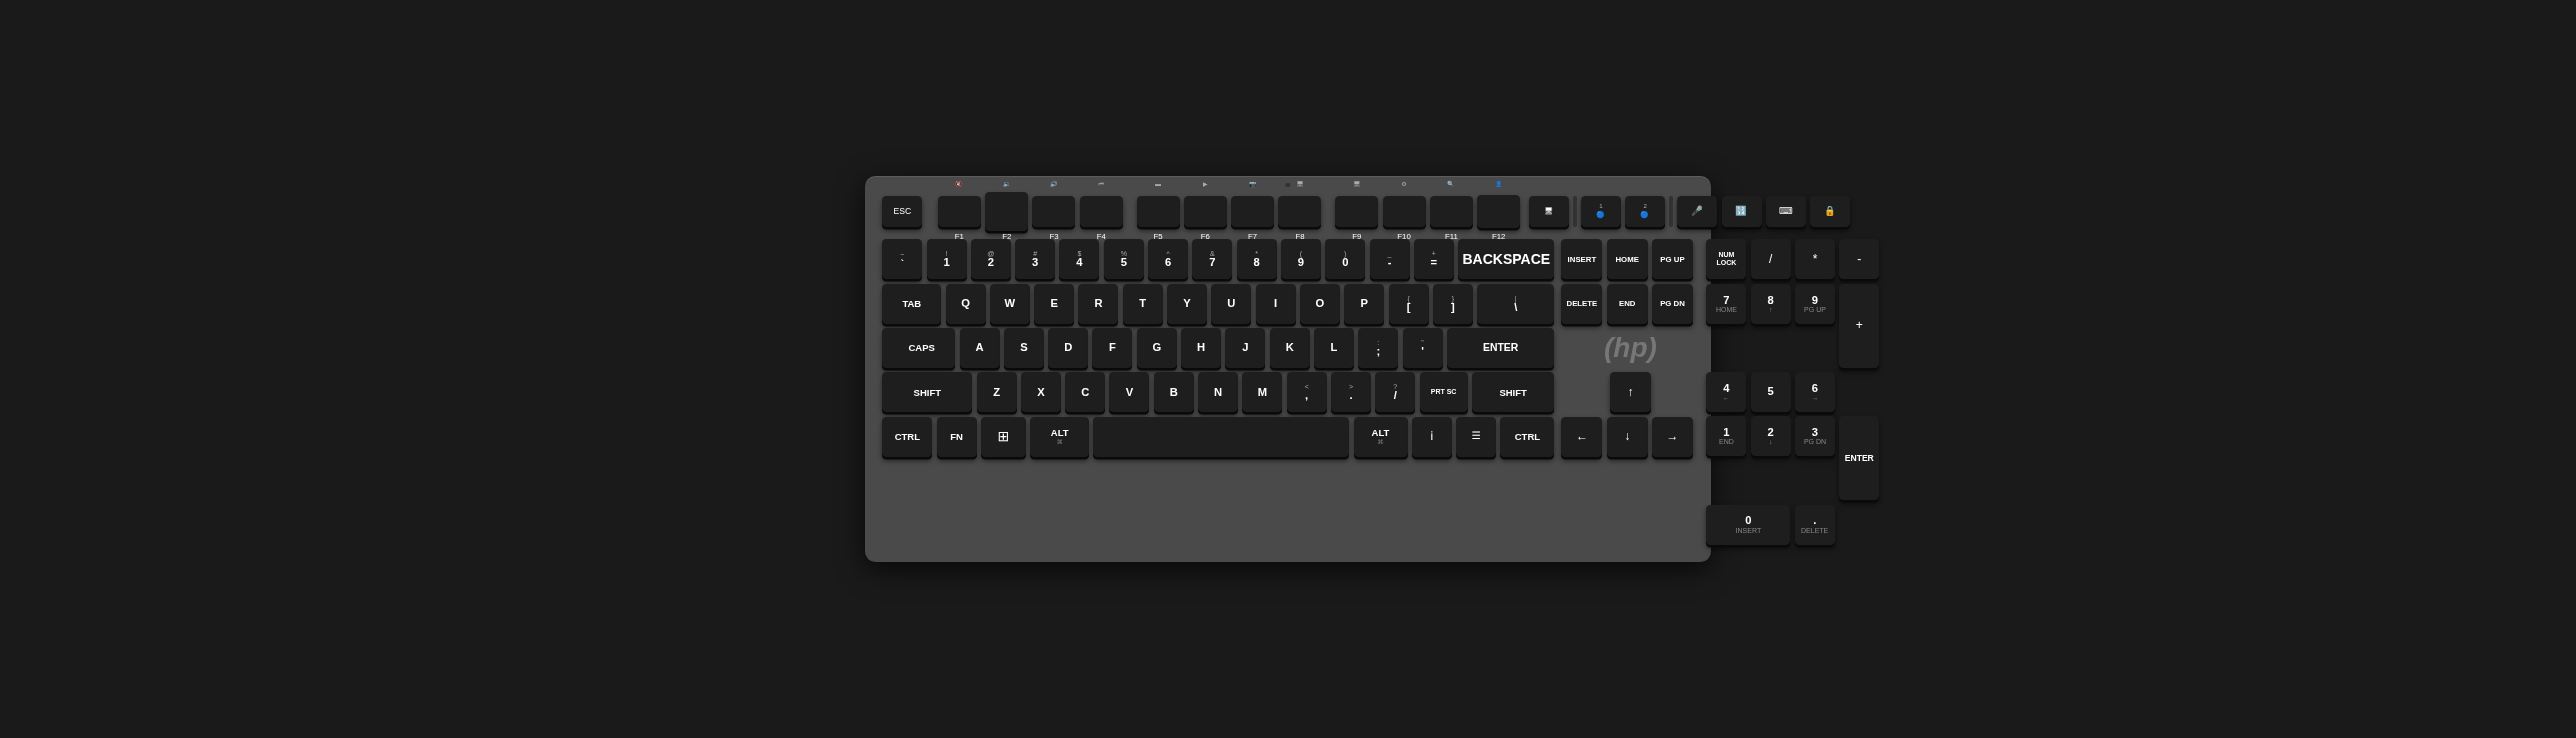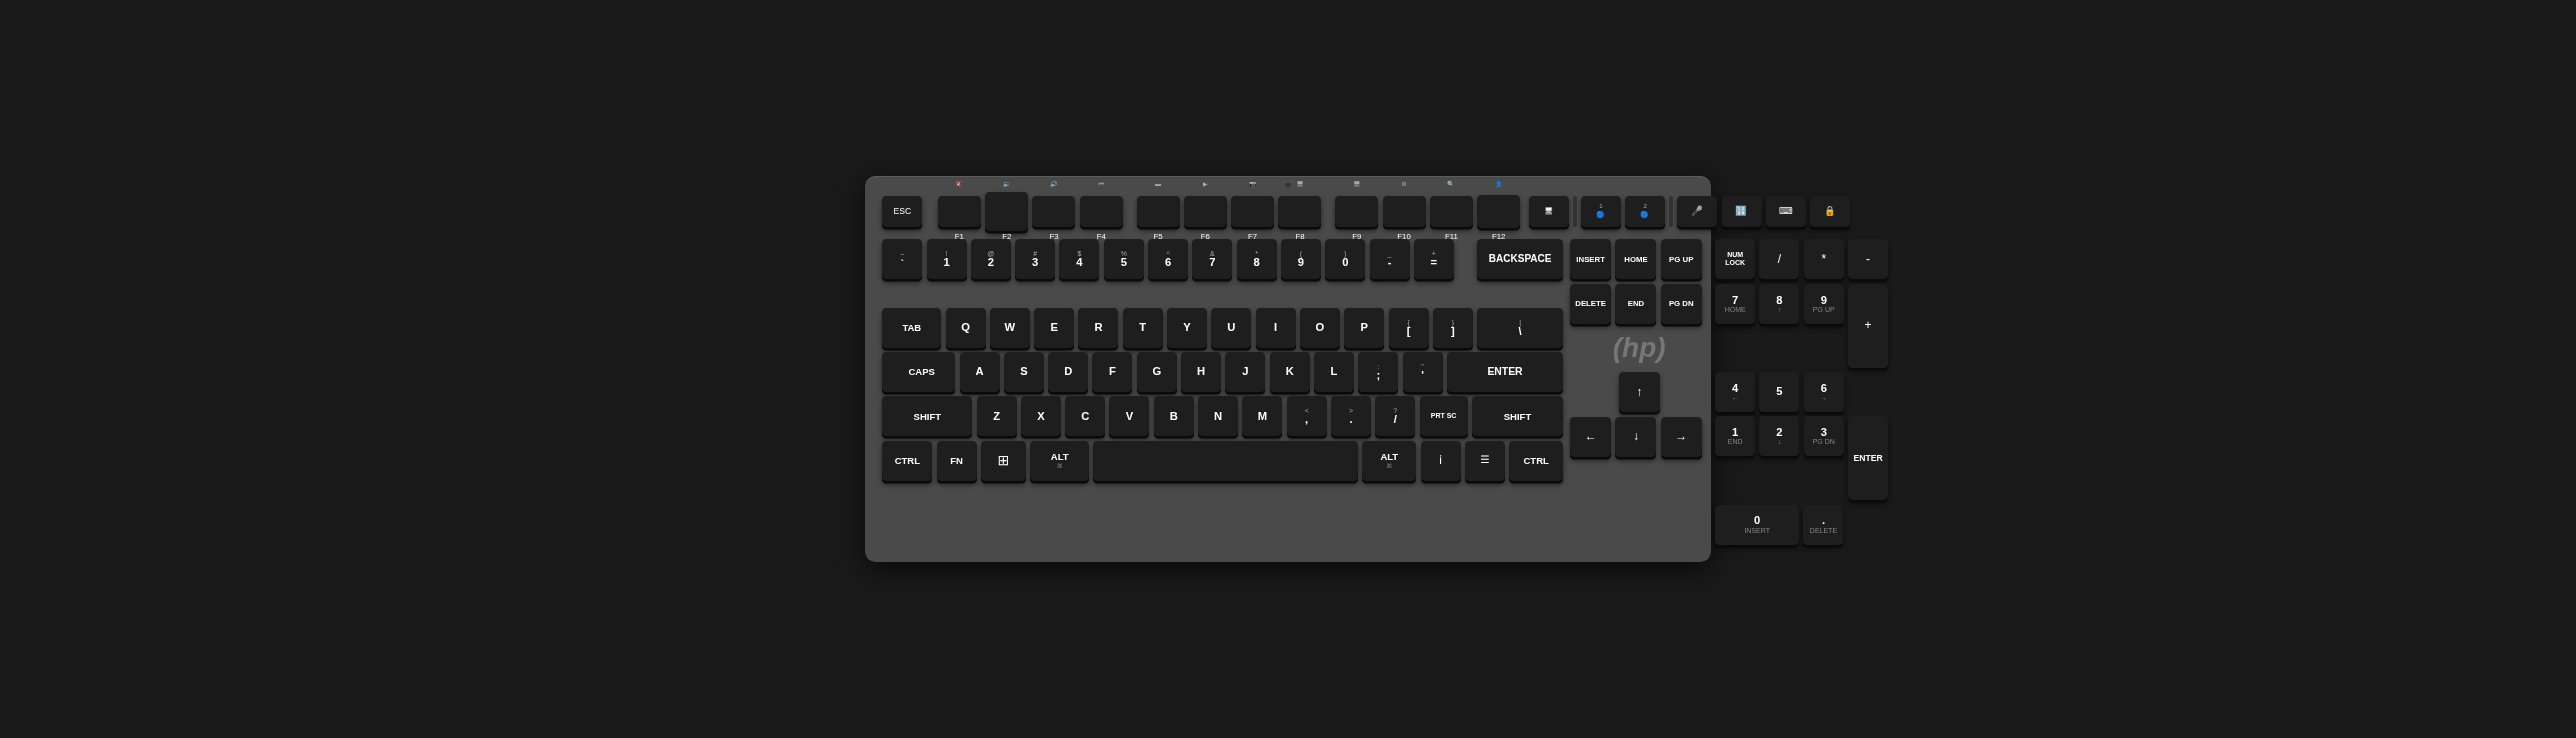--- a/index.html
+++ b/index.html
@@ -237,25 +237,25 @@
               <div class="main-label">0</div>
           </div>
           <div class="key" style="min-width:40px;">
             <div class="top-label">_</div>
               <div class="main-label">-</div>
           </div>
           <div class="key" style="min-width:40px;">
             <div class="top-label">+</div>
               <div class="main-label">=</div>
           </div>
-          <div class="key key-backspace" style="flex:1;font-size:10px;font-weight:600;margin-left:19px;">BACKSPACE</div>
+          <div class="key key-backspace" style="flex:1;font-size:14px;font-weight:600;">BACKSPACE</div>
         </div>
 
         <div class="key-row">
-          <div class="key key-tab" style="min-width:59px;font-size:9.5px;font-weight:600;margin-top:24px;">TAB</div>
+          <div class="key key-tab" style="min-width:59px;font-size:9.5px;font-weight:600;">TAB</div>
           <div class="key" style="min-width:40px;">
               <div class="main-label">Q</div>
             </div>
           <div class="key" style="min-width:40px;">
               <div class="main-label">W</div>
             </div>
           <div class="key" style="min-width:40px;">
               <div class="main-label">E</div>
             </div>
           <div class="key" style="min-width:40px;">

